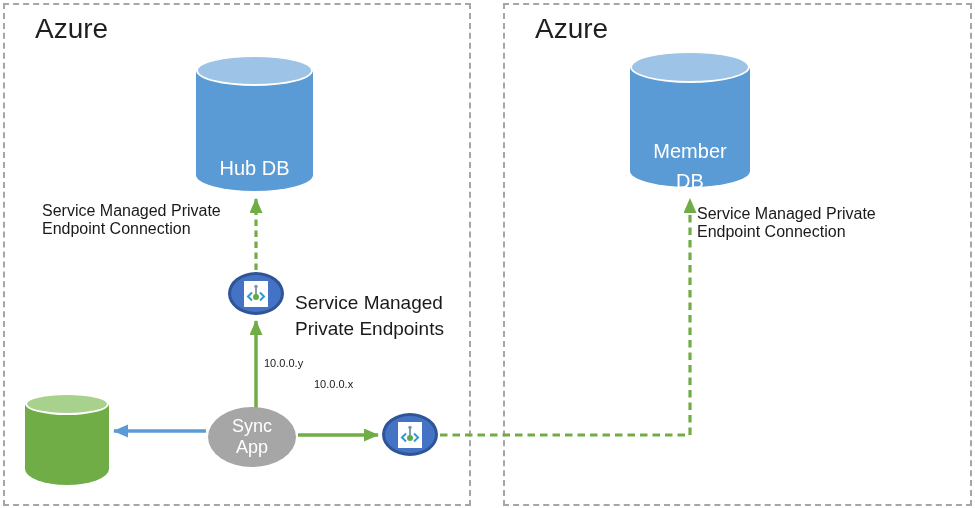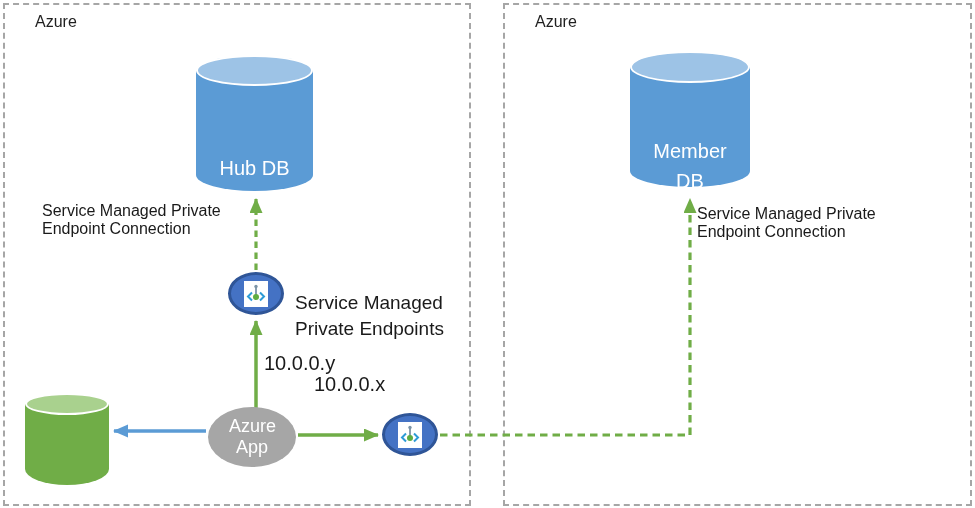--- a/index.html
+++ b/index.html
@@ -1,20 +1,20 @@
 <!DOCTYPE html>
 <html><head>
 <meta charset="utf-8">
 <style>
   html,body{margin:0;padding:0;background:#fff;}
   body{font-family:"Liberation Sans", sans-serif;color:#1a1a1a;}
   .canvas{position:relative;width:975px;height:508px;background:#fff;overflow:hidden;}
 
   .region{position:absolute;border:2px dashed #A6A6A6;box-sizing:border-box;background:transparent;}
-  .region-title{position:absolute;left:30px;top:8px;font-size:16px;color:#1f1f1f;white-space:nowrap;}
+  .region-title{position:absolute;left:30px;top:8px;font-size:28px;color:#1f1f1f;white-space:nowrap;}
 
   .connectors{position:absolute;left:0;top:0;width:975px;height:508px;pointer-events:none;}
 
   .cyl{position:absolute;}
   .cyl-body{position:absolute;left:0;right:0;bottom:0;border-radius:0 0 50% 50% / 0 0 16px 16px;}
   .cyl-top{position:absolute;left:0;right:0;top:0;border-radius:50%;border:2px solid #fff;box-sizing:border-box;}
   .cyl.blue .cyl-body{background:#5B9BD5;}
   .cyl.blue .cyl-top{background:#9DC3E6;}
   .cyl.green .cyl-body{background:#70AD47;}
   .cyl.green .cyl-top{background:#A9D18E;}
@@ -29,21 +29,21 @@
   .syncapp-label{color:#fff;font-size:18px;line-height:21px;width:46px;}
 
   .endpoint{position:absolute;width:56px;height:43px;background:#4472C4;border:3px solid #2F5597;
     border-radius:50%;box-sizing:border-box;display:flex;align-items:center;justify-content:center;}
   .pe-box{width:24px;height:26px;background:#fff;display:flex;align-items:center;justify-content:center;}
 
   .lbl{position:absolute;font-size:16px;line-height:18px;color:#1a1a1a;}
   .lbl-conn-left{left:42px;top:202px;width:225px;}
   .lbl-conn-right{left:697px;top:205px;width:225px;}
   .lbl-bold{left:295px;top:290px;width:182px;font-size:19px;line-height:26px;font-weight:normal;}
-  .lbl-ip{font-size:20px;}
+  .lbl-ip{font-size:11px;}
   .lbl-ip-y{left:264px;top:354px;}
   .lbl-ip-x{left:314px;top:375px;}
 </style>
 </head>
 <body>
 
 <div class="canvas">
 
   <div class="region" style="left:3px;top:3px;width:468px;height:503px;">
     <div class="region-title">Azure</div>
@@ -84,21 +84,21 @@
     <div class="cyl-top" style="height:32px;"></div>
     <div class="cyl-label member-label">Member DB</div>
   </div>
 
   <div class="cyl green" style="left:25px;top:393px;width:84px;height:92px;">
     <div class="cyl-body" style="top:11px;"></div>
     <div class="cyl-top" style="height:22px;"></div>
   </div>
 
   <div class="syncapp">
-    <div class="syncapp-label">Azure App</div>
+    <div class="syncapp-label">Sync App</div>
   </div>
 
   <div class="endpoint" style="left:228px;top:272px;">
     <div class="pe-box">
       <svg width="20" height="22" viewBox="0 0 20 22">
         <polyline points="6,9.5 2,13.5 6,17.5" fill="none" stroke="#2E9BD6" stroke-width="2"></polyline>
         <polyline points="14,9.5 18,13.5 14,17.5" fill="none" stroke="#2E9BD6" stroke-width="2"></polyline>
         <line x1="10" y1="4" x2="10" y2="13" stroke="#7B93A6" stroke-width="1.8"></line>
         <circle cx="10" cy="3.5" r="1.7" fill="#7B93A6"></circle>
         <circle cx="10" cy="14" r="3" fill="#5FAD41"></circle>

